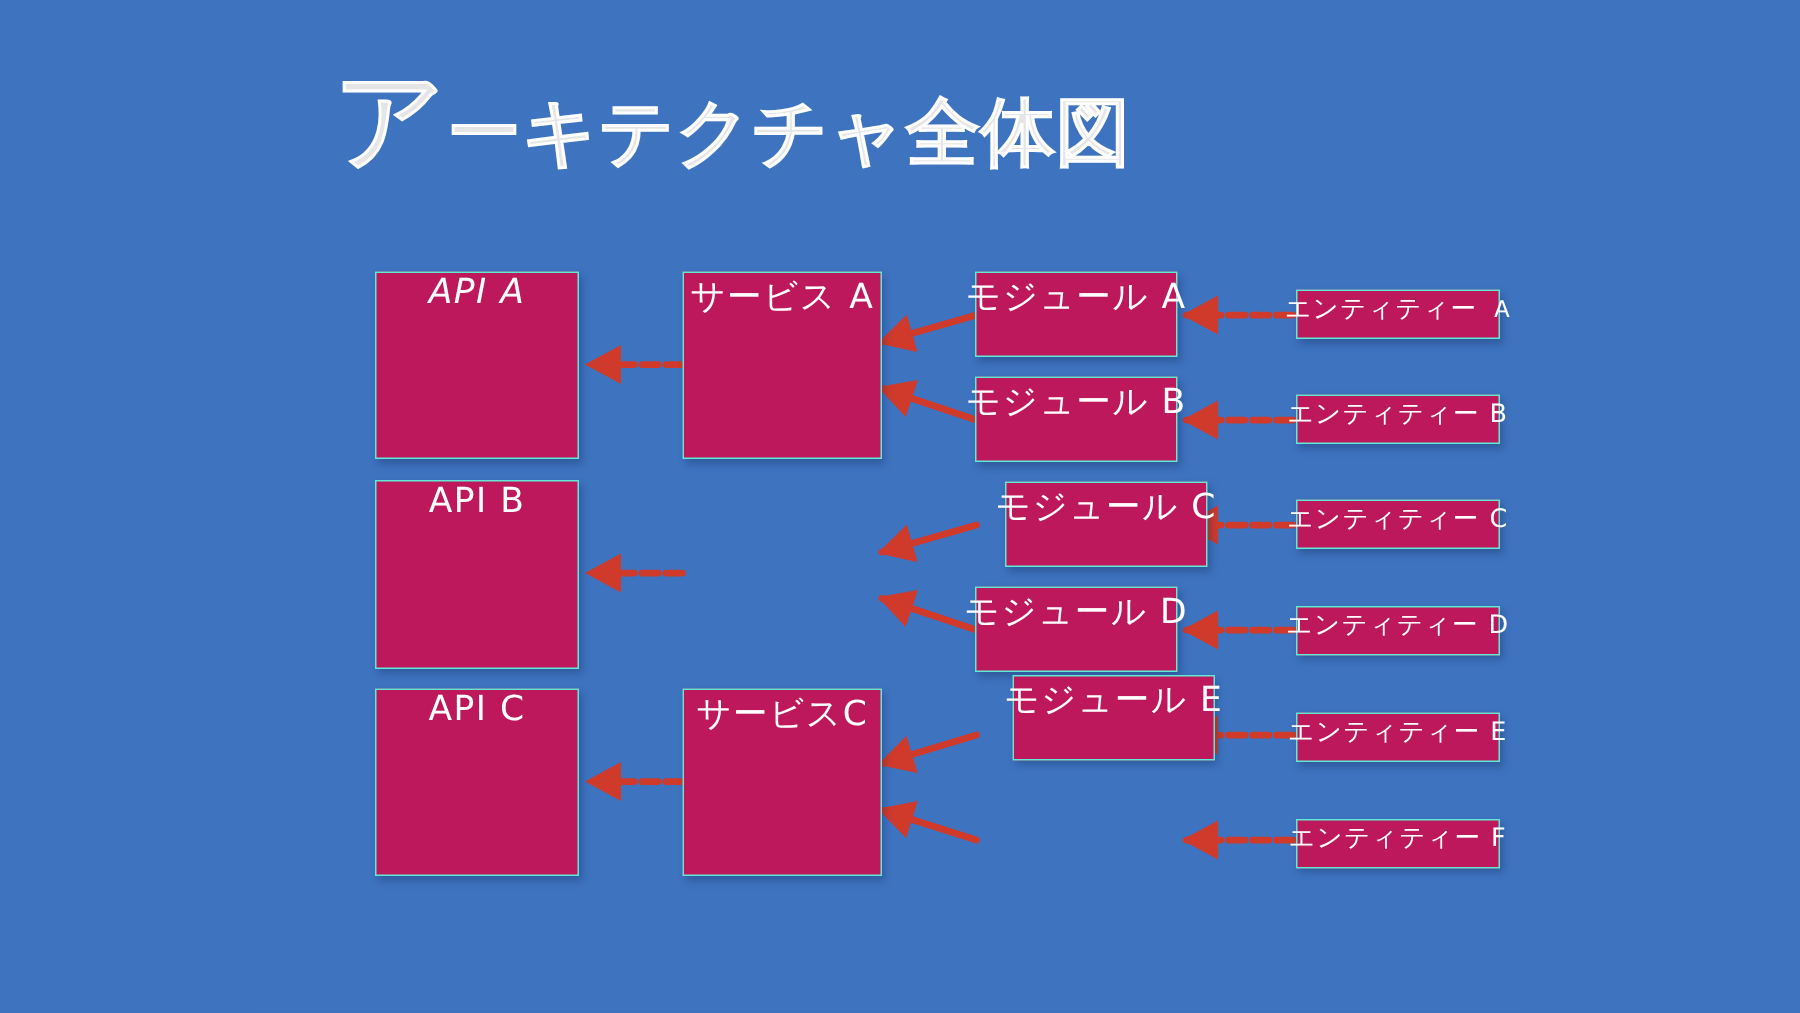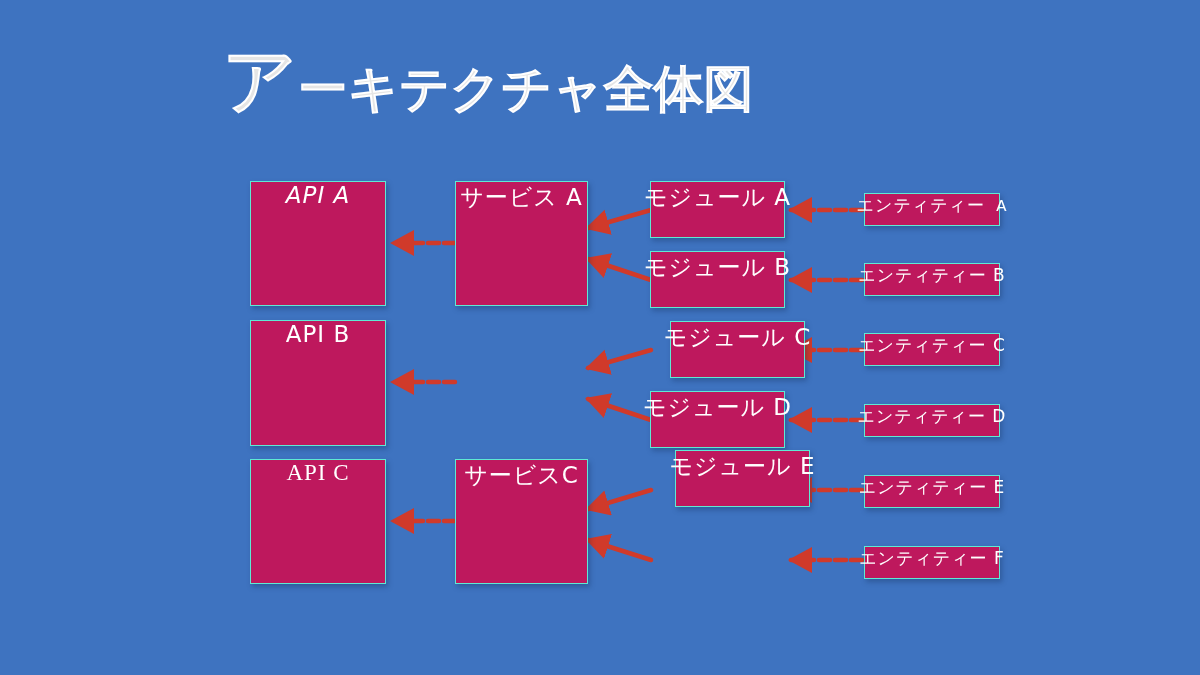--- a/index.html
+++ b/index.html
@@ -93,21 +93,21 @@
     <line class="arrow-line arrow-dashed" x1="862" y1="490" x2="791" y2="490" marker-end="url(#ah)"></line>
     <line class="arrow-line arrow-dashed" x1="862" y1="560" x2="791" y2="560" marker-end="url(#ah)"></line>
   </svg>
 
   <div class="box box-lg" style="left:250px; top:181px; width:136px; height:125px;font-style:italic;">
     <span>API A</span>
   </div>
   <div class="box box-lg" style="left:250px; top:320px; width:136px; height:126px;">
     <span>API B</span>
   </div>
-  <div class="box box-lg" style="left:250px; top:459px; width:136px; height:125px;font-family:Liberation Serif, serif;">
+  <div class="box box-lg" style="left:250px; top:459px; width:136px; height:125px;">
     <span>API C</span>
   </div>
 
   <div class="box box-lg" style="left:455px; top:181px; width:133px; height:125px;">
     <span>サービス A</span>
   </div>
   <div class="box box-lg" style="left:455px; top:459px; width:133px; height:125px;">
     <span>サービスC</span>
   </div>
 

